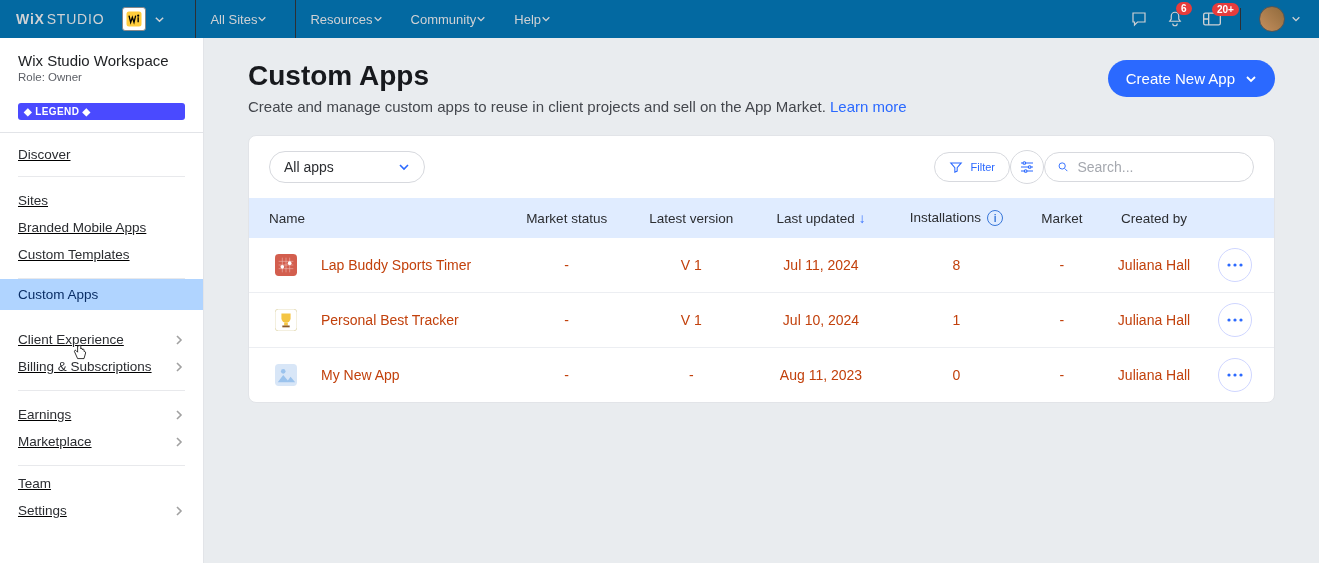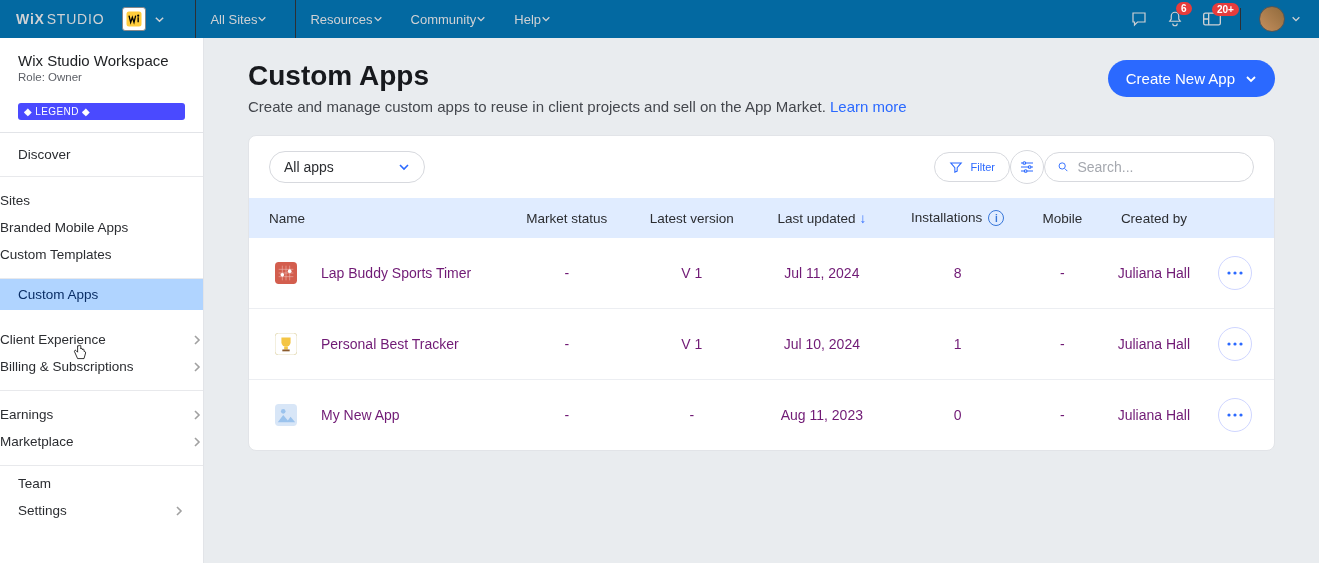--- a/index.html
+++ b/index.html
@@ -23,24 +23,24 @@
     .vline { width:1px; height:22px; background:#2d2f34; }
 
     
     .main-row { display:flex; height:calc(563px - 38px); }
 
     
     .sidebar { width:204px; background:#fff; border-right:1px solid #e2e4e8; display:flex; flex-direction:column; overflow-y:auto; }
     .ws-header { padding:14px 18px 10px; }
     .ws-title { font-size:15px; font-weight:400; color:#1d1f22; }
     .ws-role { font-size:11.5px; color:#5c5f66; margin-top:2px; }
-    .legend-badge { display:inline-block; margin:10px 18px 12px; background:#4a4aff; color:#fff; font-size:10px; font-weight:400; letter-spacing:0.4px; padding:3px 6px; border-radius:3px; }
+    .legend-badge { display:inline-block; margin:10px 18px 12px; background:#4a4aff; color:#fff; font-size:10px; font-weight:700; letter-spacing:0.4px; padding:3px 6px; border-radius:3px; }
     .sb-divider { height:1px; background:#e2e4e8; margin:0; }
-    .sb-section { padding:8px 0; }
-    .sb-section.inner { margin:0 0; border-top:1px solid #e8e9ec; border-bottom:1px solid #e8e9ec; padding:10px 0;}
+    .sb-section { padding:8px 0;text-decoration:underline; }
+    .sb-section.inner { margin:0 18px; border-top:1px solid #e8e9ec; border-bottom:1px solid #e8e9ec; padding:10px 0;}
     .sb-item { display:flex; align-items:center; justify-content:space-between; padding:6px 18px; font-size:13.5px; color:#2b2d31; cursor:pointer; }
     .sb-section.inner .sb-item { padding:6px 0; }
     .sb-item.active { background:#b0d4ff; color:#0a2e66; }
     .chev-icon { width:12px; height:12px; opacity:0.55; }
 
     
     .content { flex:1; background:#e9ecef; padding:22px 44px; overflow-y:auto; }
     .page-head { display:flex; align-items:flex-start; justify-content:space-between; }
     .page-title { font-size:28px; font-weight:700; color:#17191d; }
     .page-sub { font-size:15px; color:#44474d; margin-top:6px; }
@@ -57,21 +57,21 @@
     .icon-btn { width:34px; height:34px; border:1px solid #d7d9de; border-radius:50%; display:flex; align-items:center; justify-content:center; cursor:pointer; }
     .search-wrap { display:flex; align-items:center; gap:8px; border:1px solid #d7d9de; border-radius:18px; padding:6px 12px; width:210px; }
     .search-wrap input { border:none; outline:none; font-size:14px; width:100%; color:#555; }
     .search-wrap input::placeholder { color:#a5a8af; }
 
     table { width:100%; border-collapse:collapse; }
     thead tr { background:#e0ecff; }
     th { text-align:left; font-size:13.5px; font-weight:500; color:#2b2d31; padding:12px 8px; }
     th:first-child { padding-left:20px; }
     th.center, td.center { text-align:center; }
-    td { font-size:14px; color:#701a75; padding:18px 8px; border-bottom:1px solid #eceef2; }
+    td { font-size:14px; color:#c2410c; padding:10px 8px; border-bottom:1px solid #eceef2; }
     tr:last-child td { border-bottom:none; }
     td:first-child { padding-left:20px; }
     .app-cell { display:flex; align-items:center; gap:18px; }
     .app-icon { width:34px; height:34px; border-radius:6px; display:flex; align-items:center; justify-content:center; }
     .row-more { width:34px; height:34px; border:1px solid #cfd6ff; border-radius:50%; display:flex; align-items:center; justify-content:center; cursor:pointer; margin-left:auto; margin-right:14px;}
     .info-circ { width:16px;height:16px;border:1.5px solid #3776d9;border-radius:50%;display:inline-flex;align-items:center;justify-content:center;font-size:10px;color:#3776d9;font-weight:700;margin-left:6px;vertical-align:middle;}
     .sort-arrow { color:#2b69ff; margin-left:4px; font-weight:700;}
 
     .cursor-hand { position:absolute; left:72px; top:344px; pointer-events:none; z-index:50; }
     .cursor-hand svg { width:16px; height:18px; }
@@ -280,21 +280,21 @@
       </div>
 
       <table>
         <thead>
           <tr>
             <th style="width:25%"><span>Name</span></th>
             <th class="center"><span>Market status</span></th>
             <th class="center"><span>Latest version</span></th>
             <th class="center"><span>Last updated</span><span class="sort-arrow">↓</span></th>
             <th class="center"><span>Installations</span><span class="info-circ">i</span></th>
-            <th class="center"><span>Mobile</span></th>
+            <th class="center"><span>Market</span></th>
             <th class="center"><span>Created by</span></th>
             <th style="width:60px"></th>
           </tr>
         </thead>
         <tbody id="table-body">
             <tr>
     <td>
                 <div class="app-cell">
                   <div class="app-icon">
                     <svg width="22" height="22" viewBox="0 0 24 24">

